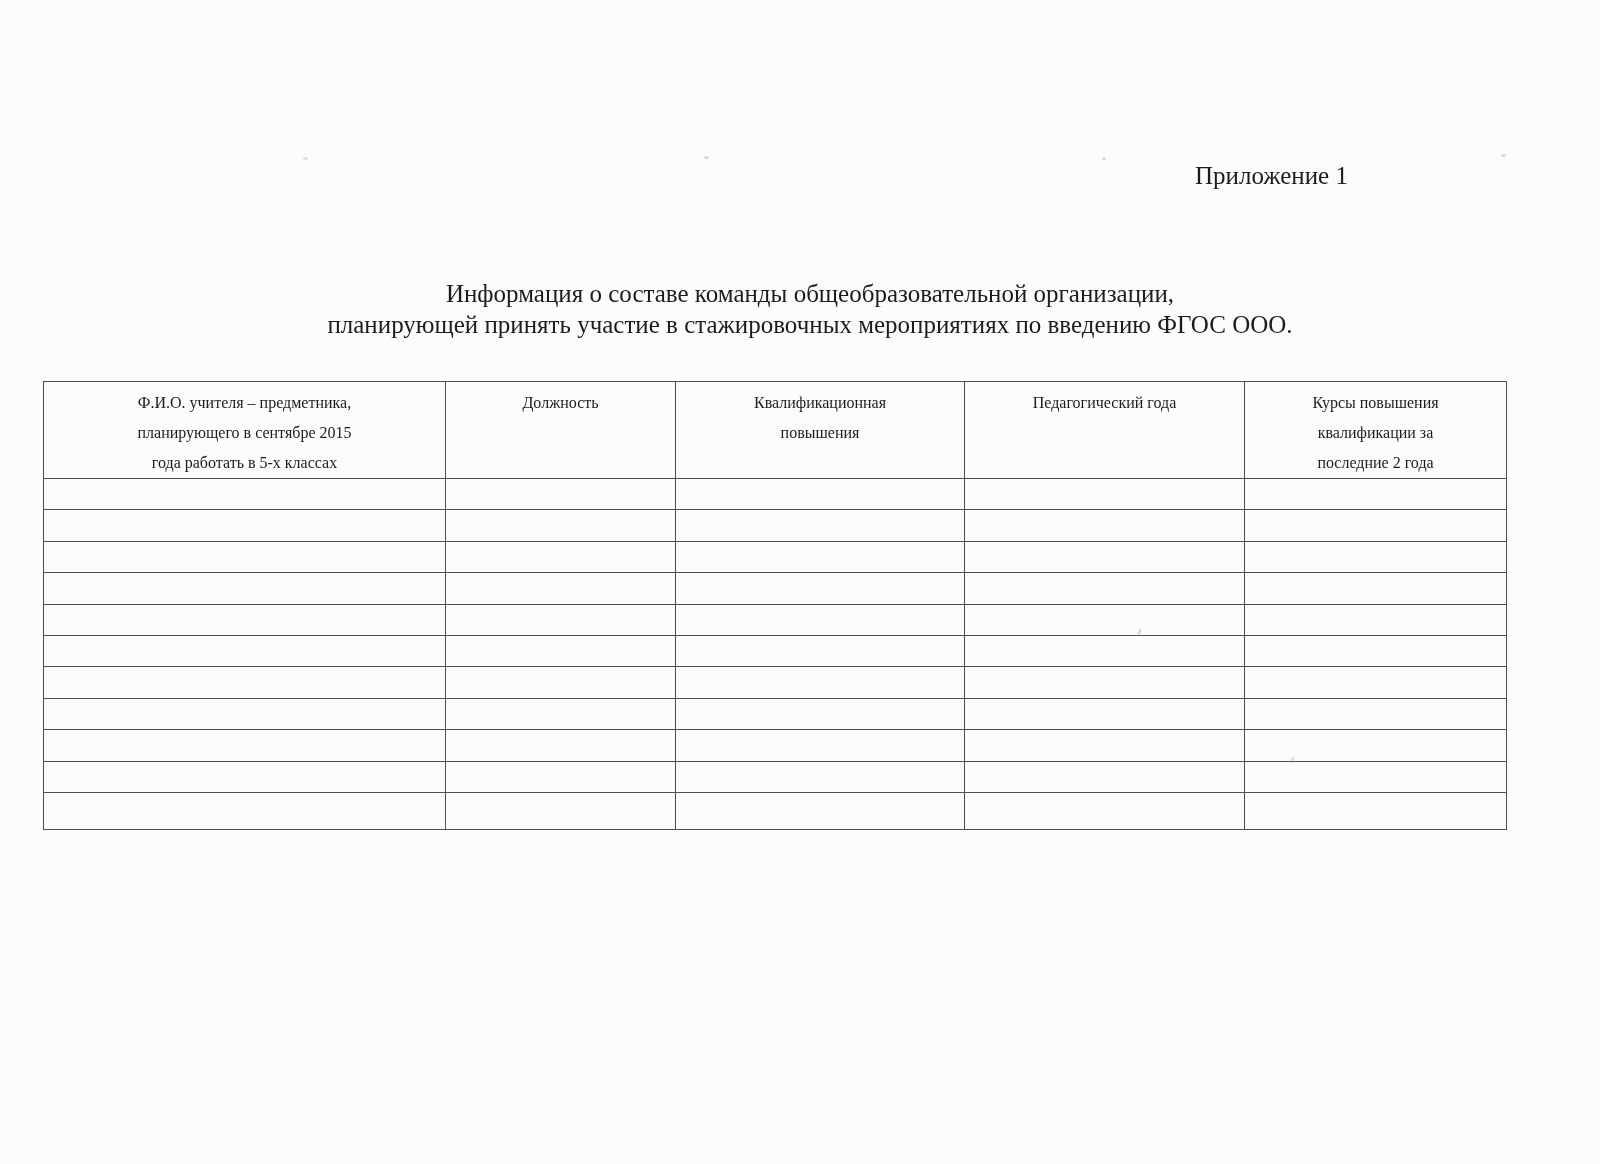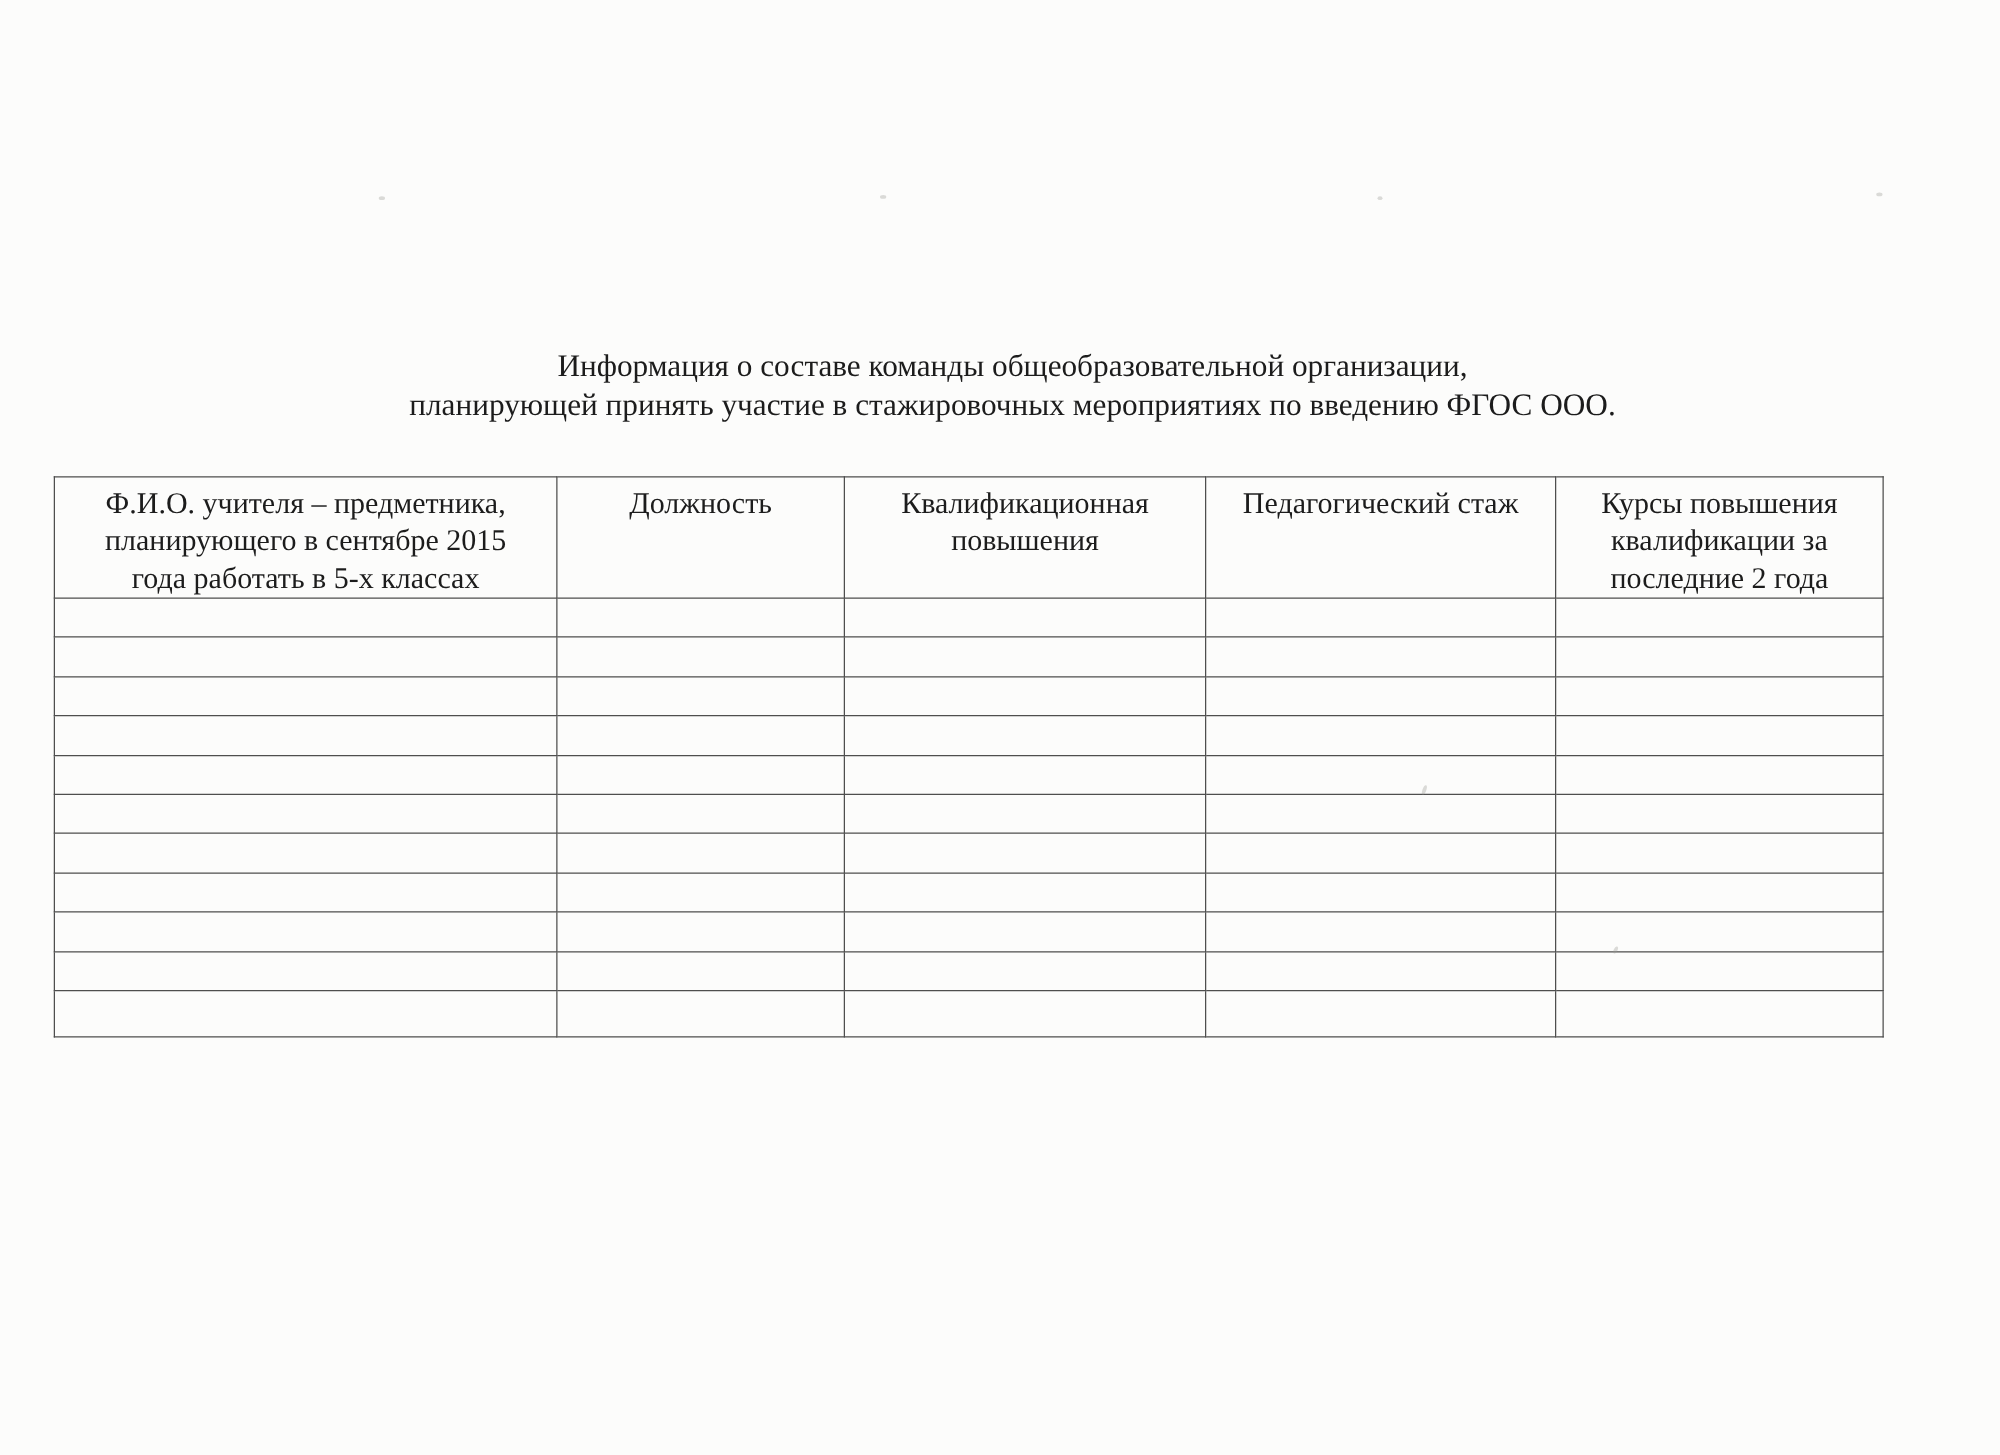--- a/index.html
+++ b/index.html
@@ -42,21 +42,21 @@
     line-height: 31px;
   }
   
   table.grid {
     position: absolute;
     left: 43px;
     top: 381px;
     width: 1463px;
     border-collapse: collapse;
     table-layout: fixed;
-    font-size: 24px;
+    font-size: 16px;
     line-height: 30px;
   }
   table.grid th, table.grid td {
     border: 1.5px solid #4e4e4e;
     padding: 0;
   }
   table.grid th {
     font-weight: normal;
     vertical-align: top;
     text-align: center;
@@ -73,20 +73,21 @@
     border-radius: 50%;
     opacity: 0.35;
   }
 </style>
 </head>
 <body>
 
 <div class="page">
 
   <div class="appendix">
+    <div>Приложение 1</div>
   </div>
 
   <div class="title">
     <div>Информация о составе команды общеобразовательной организации,</div>
     <div>планирующей принять участие в стажировочных мероприятиях по введению ФГОС ООО.</div>
   </div>
 
   <table class="grid">
     <colgroup>
       <col style="width:402px">
@@ -96,21 +97,21 @@
       <col style="width:262px">
     </colgroup>
     <thead>
       <tr>
         <th>Ф.И.О.  учителя – предметника,
 планирующего в сентябре 2015
 года работать в 5-х классах</th>
         <th>Должность</th>
         <th>Квалификационная
 повышения</th>
-        <th>Педагогический стаж</th>
+        <th>Педагогический года</th>
         <th>Курсы повышения
 квалификации за
 последние 2 года</th>
       </tr>
     </thead>
     <tbody id="table-body">
         <tr>
           <td></td>
           <td></td>
           <td></td>

